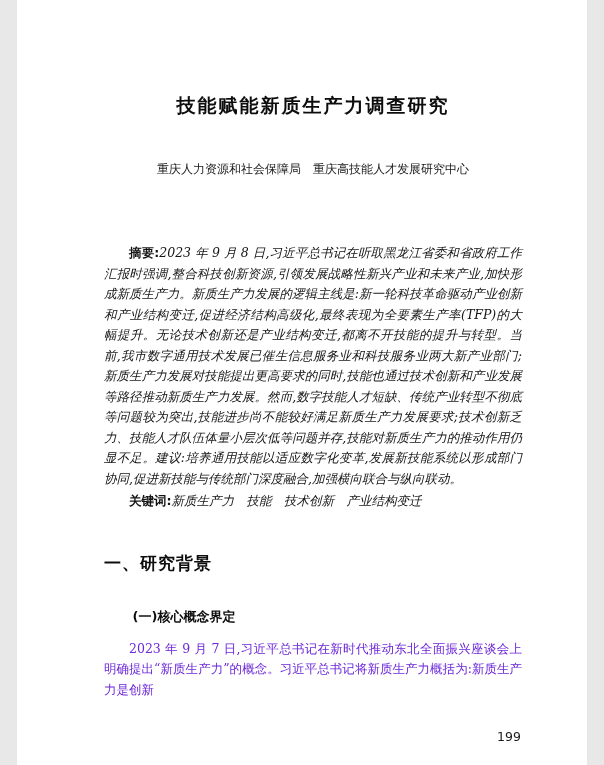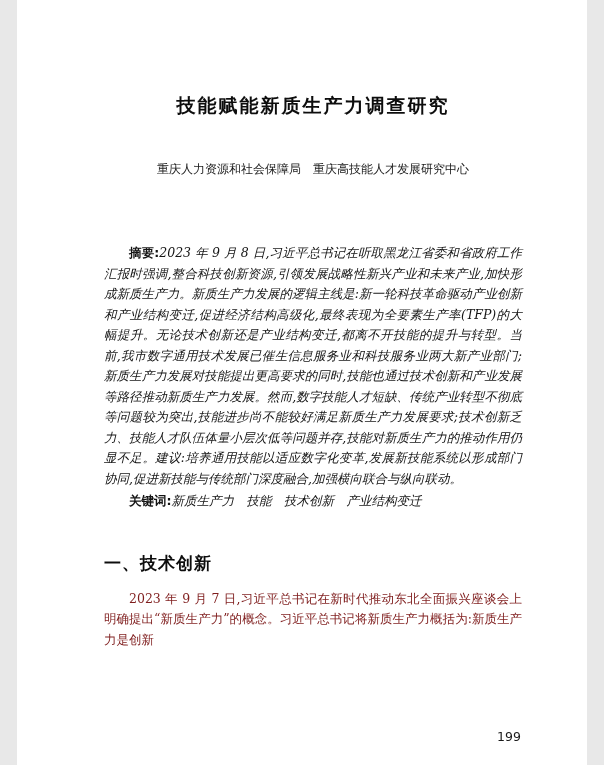--- a/index.html
+++ b/index.html
@@ -85,21 +85,21 @@
     font-size: 12.5px;
     line-height: 16px;
     color: #141414;
   }
   .body-para {
     margin-top: 14px;
     font-size: 12.5px;
     line-height: 20.5px;
     text-align: justify;
     text-indent: 2em;
-    color: #7f1d1d;
+    color: #6d28d9;
   }
   .page-number {
     position: absolute;
     top: 729px;
     left: 480px;
     font-family: "DejaVu Sans", "Liberation Sans", sans-serif;
     font-size: 12.5px;
     color: #1a1a1a;
   }
 </style>
@@ -110,22 +110,23 @@
   <div class="content">
 
     <div class="doc-title">技能赋能新质生产力调查研究</div>
 
     <div class="authors">重庆人力资源和社会保障局　重庆高技能人才发展研究中心</div>
 
     <p class="abstract kai"><span class="label">摘要:</span><span>2023 年 9 月 8 日,习近平总书记在听取黑龙江省委和省政府工作汇报时强调,整合科技创新资源,引领发展战略性新兴产业和未来产业,加快形成新质生产力。新质生产力发展的逻辑主线是:新一轮科技革命驱动产业创新和产业结构变迁,促进经济结构高级化,最终表现为全要素生产率(TFP)的大幅提升。无论技术创新还是产业结构变迁,都离不开技能的提升与转型。当前,我市数字通用技术发展已催生信息服务业和科技服务业两大新产业部门;新质生产力发展对技能提出更高要求的同时,技能也通过技术创新和产业发展等路径推动新质生产力发展。然而,数字技能人才短缺、传统产业转型不彻底等问题较为突出,技能进步尚不能较好满足新质生产力发展要求;技术创新乏力、技能人才队伍体量小层次低等问题并存,技能对新质生产力的推动作用仍显不足。建议:培养通用技能以适应数字化变革,发展新技能系统以形成部门协同,促进新技能与传统部门深度融合,加强横向联合与纵向联动。</span></p>
 
     <p class="keywords"><span class="label">关键词:</span><span class="kai">新质生产力　技能　技术创新　产业结构变迁</span></p>
 
-    <div class="h1">一、技术创新</div>
+    <div class="h1">一、研究背景</div>
 
+    <div class="h2">(一)核心概念界定</div>
 
 
     <p class="body-para">2023 年 9 月 7 日,习近平总书记在新时代推动东北全面振兴座谈会上明确提出“新质生产力”的概念。习近平总书记将新质生产力概括为:新质生产力是创新</p>
 
   </div>
 
   <div class="page-number">199</div>
 </div>
 
 </body></html>

